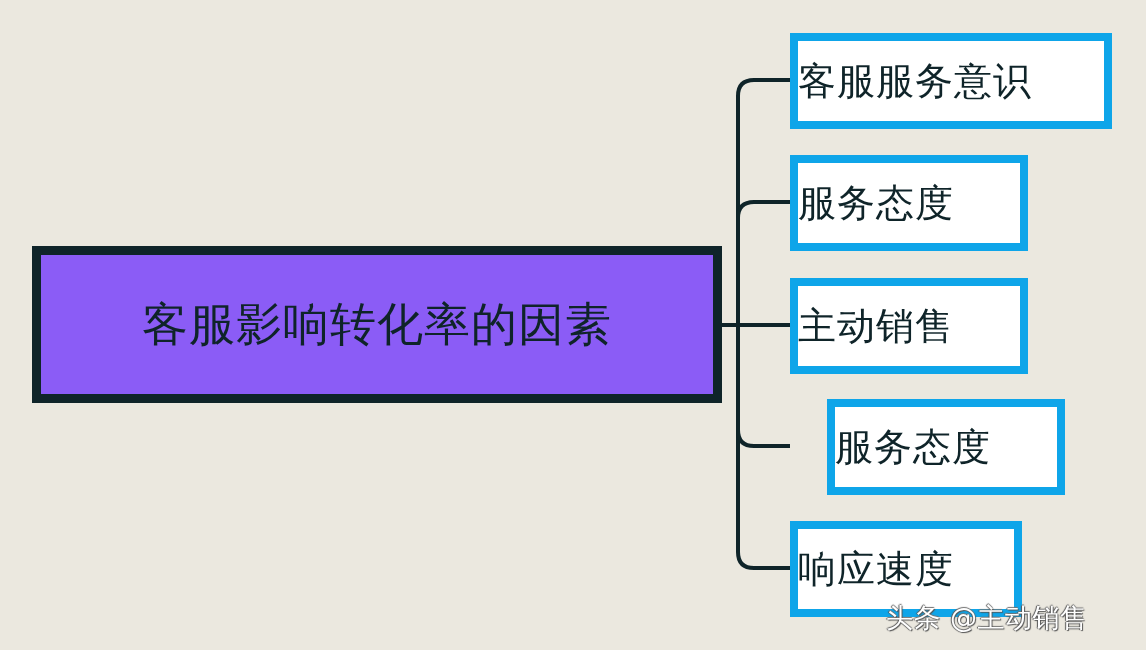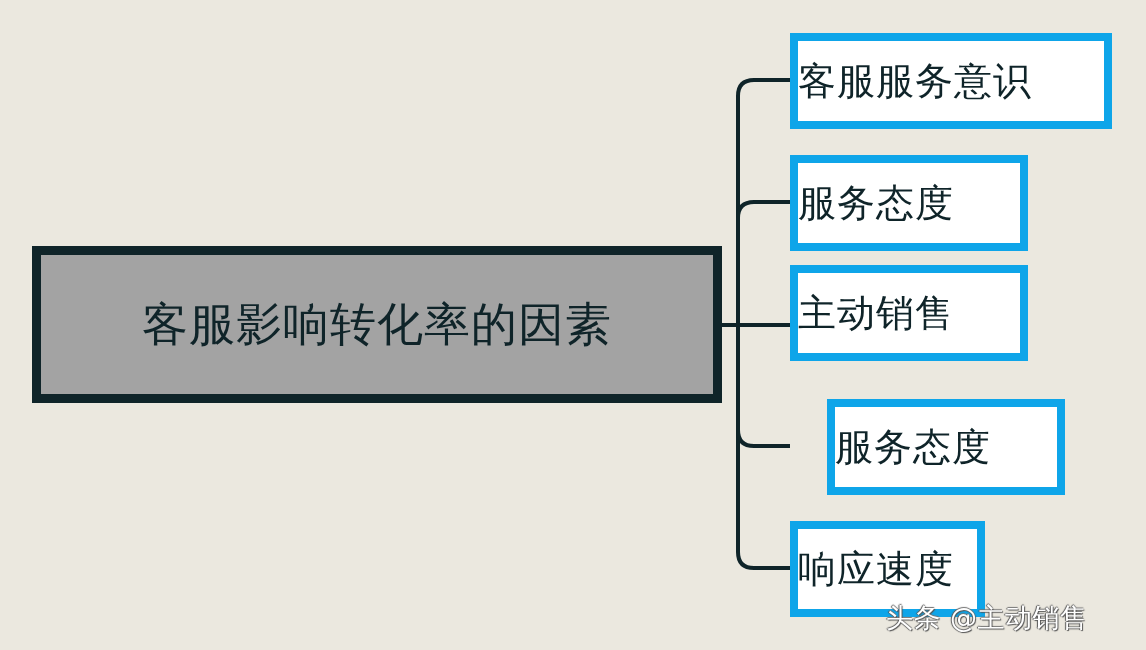--- a/index.html
+++ b/index.html
@@ -7,21 +7,21 @@
     width: 1146px; height: 650px; overflow: hidden;
     background: #ebe8df;
     position: relative;
     font-family: "DejaVu Sans", "Liberation Sans", sans-serif;
   }
   .canvas { position: absolute; left: 0; top: 0; width: 1146px; height: 650px; }
   .root-box {
     position: absolute;
     left: 32px; top: 246px; width: 690px; height: 157px;
     box-sizing: border-box;
-    background: #a3a3a3;
+    background: #8b5cf6;
     border: 9px solid #0f2429;
     display: flex; align-items: center; justify-content: center;
   }
   .root-label {
     font-size: 46px; color: #0f2429; letter-spacing: 1px;
   }
   .child-box {
     position: absolute;
     left: 790px;
     box-sizing: border-box;
@@ -64,26 +64,26 @@
   </div>
 
   <div class="child-box" style="top:33px; width:322px;">
     <span class="child-label">客服服务意识</span>
   </div>
 
   <div class="child-box" style="top:155px; width:238px;">
     <span class="child-label">服务态度</span>
   </div>
 
-  <div class="child-box" style="top:265px; width:238px;">
+  <div class="child-box" style="top:278px; width:238px;">
     <span class="child-label">主动销售</span>
   </div>
 
   <div class="child-box" style="top:399px; width:238px;margin-left:37px;">
     <span class="child-label">服务态度</span>
   </div>
 
-  <div class="child-box" style="top:521px; width:195px;">
+  <div class="child-box" style="top:521px; width:232px;">
     <span class="child-label">响应速度</span>
   </div>
 
   <div class="watermark">头条 @主动销售</div>
 </div>
 
 </body></html>

